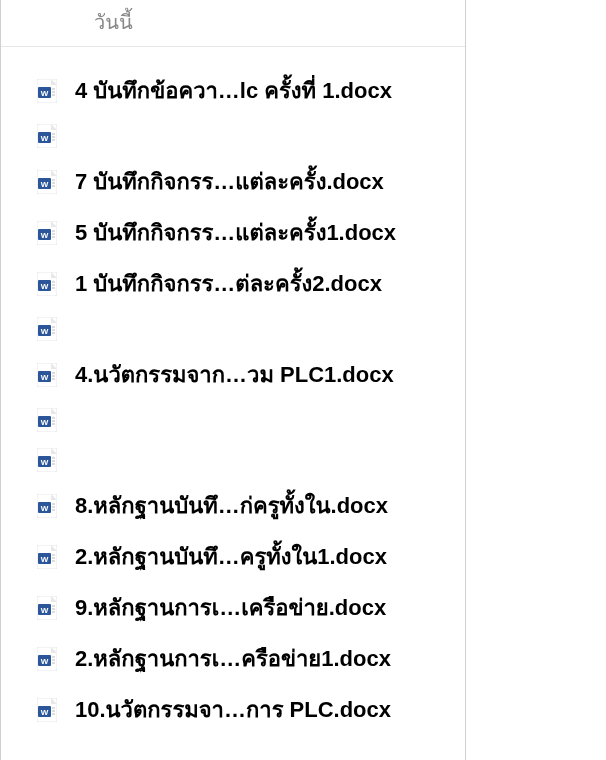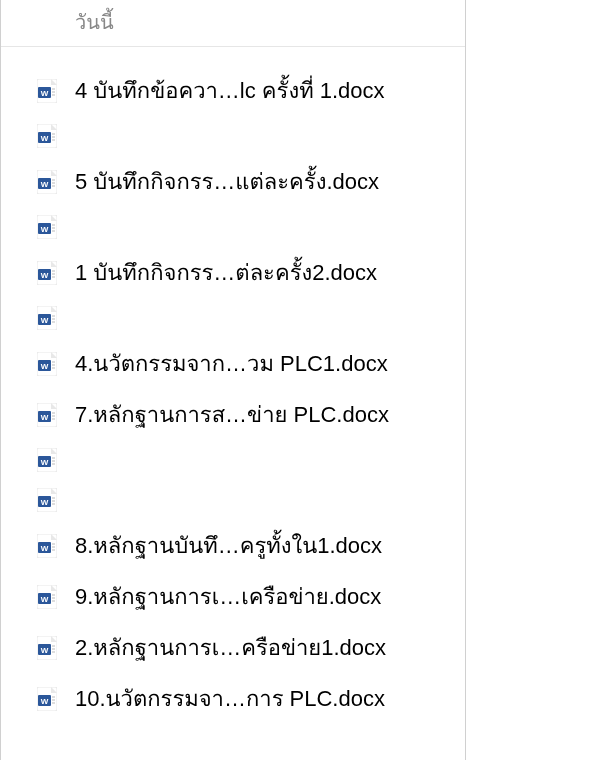--- a/index.html
+++ b/index.html
@@ -22,40 +22,41 @@
       background: #fff;
     }
     .header {
       padding: 6px 0 8px 74px;
       border-bottom: 1px solid #e6e6e6;
     }
     .header-text {
       color: #888888;
       font-size: 20px;
       font-weight: 400;
+      margin-left: 19px;
     }
     .file-list {
       padding-top: 18px;
     }
     .file-item {
       display: flex;
       align-items: center;
       padding: 8px 0 8px 36px;
       cursor: default;
     }
     .file-icon {
       width: 20px;
       height: 24px;
       flex-shrink: 0;
       margin-right: 18px;
     }
     .file-name {
       color: #000000;
       font-size: 22px;
-      font-weight: 400;
+      font-weight: 700;
       white-space: nowrap;
       overflow: hidden;
       text-overflow: ellipsis;
     }
   </style>
 </head>
 <body>
 
 <div class="container">
   <div class="header">
@@ -89,32 +90,33 @@
       <div class="file-item">
         <span class="file-icon"><svg viewBox="0 0 20 24" xmlns="http://www.w3.org/2000/svg">
     <rect x="0" y="0" width="20" height="24" rx="2" fill="#ffffff" stroke="#cccccc" stroke-width="0.5"></rect>
     <path d="M 14 0 L 20 6 L 14 6 Z" fill="#e8e8e8"></path>
     <rect x="1" y="8" width="13" height="11" rx="1" fill="#2b579a"></rect>
     <text x="7.5" y="16.5" font-family="Arial" font-size="8" font-weight="bold" fill="#ffffff" text-anchor="middle">W</text>
     <line x1="15" y1="10" x2="18" y2="10" stroke="#bbbbbb" stroke-width="1"></line>
     <line x1="15" y1="13" x2="18" y2="13" stroke="#bbbbbb" stroke-width="1"></line>
     <line x1="15" y1="16" x2="18" y2="16" stroke="#bbbbbb" stroke-width="1"></line>
   </svg></span>
-        <span class="file-name">5 บันทึกกิจกรร…แต่ละครั้ง.docx</span>
-      </div>
-      <div class="file-item">
-        <span class="file-icon"><svg viewBox="0 0 20 24" xmlns="http://www.w3.org/2000/svg">
-    <rect x="0" y="0" width="20" height="24" rx="2" fill="#ffffff" stroke="#cccccc" stroke-width="0.5"></rect>
-    <path d="M 14 0 L 20 6 L 14 6 Z" fill="#e8e8e8"></path>
-    <rect x="1" y="8" width="13" height="11" rx="1" fill="#2b579a"></rect>
-    <text x="7.5" y="16.5" font-family="Arial" font-size="8" font-weight="bold" fill="#ffffff" text-anchor="middle">W</text>
-    <line x1="15" y1="10" x2="18" y2="10" stroke="#bbbbbb" stroke-width="1"></line>
-    <line x1="15" y1="13" x2="18" y2="13" stroke="#bbbbbb" stroke-width="1"></line>
-    <line x1="15" y1="16" x2="18" y2="16" stroke="#bbbbbb" stroke-width="1"></line>
-  </svg></span>
+        <span class="file-name">7 บันทึกกิจกรร…แต่ละครั้ง.docx</span>
+      </div>
+      <div class="file-item">
+        <span class="file-icon"><svg viewBox="0 0 20 24" xmlns="http://www.w3.org/2000/svg">
+    <rect x="0" y="0" width="20" height="24" rx="2" fill="#ffffff" stroke="#cccccc" stroke-width="0.5"></rect>
+    <path d="M 14 0 L 20 6 L 14 6 Z" fill="#e8e8e8"></path>
+    <rect x="1" y="8" width="13" height="11" rx="1" fill="#2b579a"></rect>
+    <text x="7.5" y="16.5" font-family="Arial" font-size="8" font-weight="bold" fill="#ffffff" text-anchor="middle">W</text>
+    <line x1="15" y1="10" x2="18" y2="10" stroke="#bbbbbb" stroke-width="1"></line>
+    <line x1="15" y1="13" x2="18" y2="13" stroke="#bbbbbb" stroke-width="1"></line>
+    <line x1="15" y1="16" x2="18" y2="16" stroke="#bbbbbb" stroke-width="1"></line>
+  </svg></span>
+        <span class="file-name">5 บันทึกกิจกรร…แต่ละครั้ง1.docx</span>
       </div>
       <div class="file-item">
         <span class="file-icon"><svg viewBox="0 0 20 24" xmlns="http://www.w3.org/2000/svg">
     <rect x="0" y="0" width="20" height="24" rx="2" fill="#ffffff" stroke="#cccccc" stroke-width="0.5"></rect>
     <path d="M 14 0 L 20 6 L 14 6 Z" fill="#e8e8e8"></path>
     <rect x="1" y="8" width="13" height="11" rx="1" fill="#2b579a"></rect>
     <text x="7.5" y="16.5" font-family="Arial" font-size="8" font-weight="bold" fill="#ffffff" text-anchor="middle">W</text>
     <line x1="15" y1="10" x2="18" y2="10" stroke="#bbbbbb" stroke-width="1"></line>
     <line x1="15" y1="13" x2="18" y2="13" stroke="#bbbbbb" stroke-width="1"></line>
     <line x1="15" y1="16" x2="18" y2="16" stroke="#bbbbbb" stroke-width="1"></line>
@@ -147,55 +149,55 @@
       <div class="file-item">
         <span class="file-icon"><svg viewBox="0 0 20 24" xmlns="http://www.w3.org/2000/svg">
     <rect x="0" y="0" width="20" height="24" rx="2" fill="#ffffff" stroke="#cccccc" stroke-width="0.5"></rect>
     <path d="M 14 0 L 20 6 L 14 6 Z" fill="#e8e8e8"></path>
     <rect x="1" y="8" width="13" height="11" rx="1" fill="#2b579a"></rect>
     <text x="7.5" y="16.5" font-family="Arial" font-size="8" font-weight="bold" fill="#ffffff" text-anchor="middle">W</text>
     <line x1="15" y1="10" x2="18" y2="10" stroke="#bbbbbb" stroke-width="1"></line>
     <line x1="15" y1="13" x2="18" y2="13" stroke="#bbbbbb" stroke-width="1"></line>
     <line x1="15" y1="16" x2="18" y2="16" stroke="#bbbbbb" stroke-width="1"></line>
   </svg></span>
-        <span class="file-name">7.หลักฐานการส…ข่าย PLC.docx</span>
-      </div>
-      <div class="file-item">
-        <span class="file-icon"><svg viewBox="0 0 20 24" xmlns="http://www.w3.org/2000/svg">
-    <rect x="0" y="0" width="20" height="24" rx="2" fill="#ffffff" stroke="#cccccc" stroke-width="0.5"></rect>
-    <path d="M 14 0 L 20 6 L 14 6 Z" fill="#e8e8e8"></path>
-    <rect x="1" y="8" width="13" height="11" rx="1" fill="#2b579a"></rect>
-    <text x="7.5" y="16.5" font-family="Arial" font-size="8" font-weight="bold" fill="#ffffff" text-anchor="middle">W</text>
-    <line x1="15" y1="10" x2="18" y2="10" stroke="#bbbbbb" stroke-width="1"></line>
-    <line x1="15" y1="13" x2="18" y2="13" stroke="#bbbbbb" stroke-width="1"></line>
-    <line x1="15" y1="16" x2="18" y2="16" stroke="#bbbbbb" stroke-width="1"></line>
-  </svg></span>
-      </div>
-      <div class="file-item">
-        <span class="file-icon"><svg viewBox="0 0 20 24" xmlns="http://www.w3.org/2000/svg">
-    <rect x="0" y="0" width="20" height="24" rx="2" fill="#ffffff" stroke="#cccccc" stroke-width="0.5"></rect>
-    <path d="M 14 0 L 20 6 L 14 6 Z" fill="#e8e8e8"></path>
-    <rect x="1" y="8" width="13" height="11" rx="1" fill="#2b579a"></rect>
-    <text x="7.5" y="16.5" font-family="Arial" font-size="8" font-weight="bold" fill="#ffffff" text-anchor="middle">W</text>
-    <line x1="15" y1="10" x2="18" y2="10" stroke="#bbbbbb" stroke-width="1"></line>
-    <line x1="15" y1="13" x2="18" y2="13" stroke="#bbbbbb" stroke-width="1"></line>
-    <line x1="15" y1="16" x2="18" y2="16" stroke="#bbbbbb" stroke-width="1"></line>
-  </svg></span>
-      </div>
-      <div class="file-item">
-        <span class="file-icon"><svg viewBox="0 0 20 24" xmlns="http://www.w3.org/2000/svg">
-    <rect x="0" y="0" width="20" height="24" rx="2" fill="#ffffff" stroke="#cccccc" stroke-width="0.5"></rect>
-    <path d="M 14 0 L 20 6 L 14 6 Z" fill="#e8e8e8"></path>
-    <rect x="1" y="8" width="13" height="11" rx="1" fill="#2b579a"></rect>
-    <text x="7.5" y="16.5" font-family="Arial" font-size="8" font-weight="bold" fill="#ffffff" text-anchor="middle">W</text>
-    <line x1="15" y1="10" x2="18" y2="10" stroke="#bbbbbb" stroke-width="1"></line>
-    <line x1="15" y1="13" x2="18" y2="13" stroke="#bbbbbb" stroke-width="1"></line>
-    <line x1="15" y1="16" x2="18" y2="16" stroke="#bbbbbb" stroke-width="1"></line>
-  </svg></span>
-        <span class="file-name">8.หลักฐานบันทึ…ครูทั้งใน1.docx</span>
+      </div>
+      <div class="file-item">
+        <span class="file-icon"><svg viewBox="0 0 20 24" xmlns="http://www.w3.org/2000/svg">
+    <rect x="0" y="0" width="20" height="24" rx="2" fill="#ffffff" stroke="#cccccc" stroke-width="0.5"></rect>
+    <path d="M 14 0 L 20 6 L 14 6 Z" fill="#e8e8e8"></path>
+    <rect x="1" y="8" width="13" height="11" rx="1" fill="#2b579a"></rect>
+    <text x="7.5" y="16.5" font-family="Arial" font-size="8" font-weight="bold" fill="#ffffff" text-anchor="middle">W</text>
+    <line x1="15" y1="10" x2="18" y2="10" stroke="#bbbbbb" stroke-width="1"></line>
+    <line x1="15" y1="13" x2="18" y2="13" stroke="#bbbbbb" stroke-width="1"></line>
+    <line x1="15" y1="16" x2="18" y2="16" stroke="#bbbbbb" stroke-width="1"></line>
+  </svg></span>
+      </div>
+      <div class="file-item">
+        <span class="file-icon"><svg viewBox="0 0 20 24" xmlns="http://www.w3.org/2000/svg">
+    <rect x="0" y="0" width="20" height="24" rx="2" fill="#ffffff" stroke="#cccccc" stroke-width="0.5"></rect>
+    <path d="M 14 0 L 20 6 L 14 6 Z" fill="#e8e8e8"></path>
+    <rect x="1" y="8" width="13" height="11" rx="1" fill="#2b579a"></rect>
+    <text x="7.5" y="16.5" font-family="Arial" font-size="8" font-weight="bold" fill="#ffffff" text-anchor="middle">W</text>
+    <line x1="15" y1="10" x2="18" y2="10" stroke="#bbbbbb" stroke-width="1"></line>
+    <line x1="15" y1="13" x2="18" y2="13" stroke="#bbbbbb" stroke-width="1"></line>
+    <line x1="15" y1="16" x2="18" y2="16" stroke="#bbbbbb" stroke-width="1"></line>
+  </svg></span>
+        <span class="file-name">8.หลักฐานบันทึ…ก่ครูทั้งใน.docx</span>
+      </div>
+      <div class="file-item">
+        <span class="file-icon"><svg viewBox="0 0 20 24" xmlns="http://www.w3.org/2000/svg">
+    <rect x="0" y="0" width="20" height="24" rx="2" fill="#ffffff" stroke="#cccccc" stroke-width="0.5"></rect>
+    <path d="M 14 0 L 20 6 L 14 6 Z" fill="#e8e8e8"></path>
+    <rect x="1" y="8" width="13" height="11" rx="1" fill="#2b579a"></rect>
+    <text x="7.5" y="16.5" font-family="Arial" font-size="8" font-weight="bold" fill="#ffffff" text-anchor="middle">W</text>
+    <line x1="15" y1="10" x2="18" y2="10" stroke="#bbbbbb" stroke-width="1"></line>
+    <line x1="15" y1="13" x2="18" y2="13" stroke="#bbbbbb" stroke-width="1"></line>
+    <line x1="15" y1="16" x2="18" y2="16" stroke="#bbbbbb" stroke-width="1"></line>
+  </svg></span>
+        <span class="file-name">2.หลักฐานบันทึ…ครูทั้งใน1.docx</span>
       </div>
       <div class="file-item">
         <span class="file-icon"><svg viewBox="0 0 20 24" xmlns="http://www.w3.org/2000/svg">
     <rect x="0" y="0" width="20" height="24" rx="2" fill="#ffffff" stroke="#cccccc" stroke-width="0.5"></rect>
     <path d="M 14 0 L 20 6 L 14 6 Z" fill="#e8e8e8"></path>
     <rect x="1" y="8" width="13" height="11" rx="1" fill="#2b579a"></rect>
     <text x="7.5" y="16.5" font-family="Arial" font-size="8" font-weight="bold" fill="#ffffff" text-anchor="middle">W</text>
     <line x1="15" y1="10" x2="18" y2="10" stroke="#bbbbbb" stroke-width="1"></line>
     <line x1="15" y1="13" x2="18" y2="13" stroke="#bbbbbb" stroke-width="1"></line>
     <line x1="15" y1="16" x2="18" y2="16" stroke="#bbbbbb" stroke-width="1"></line>

